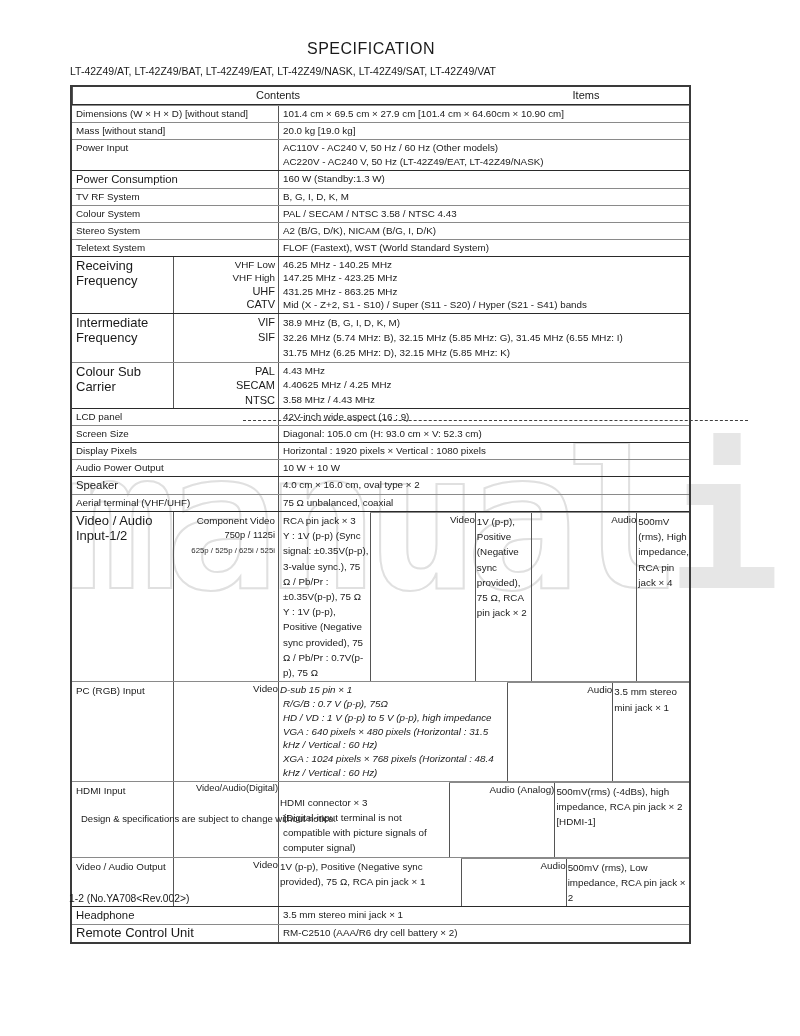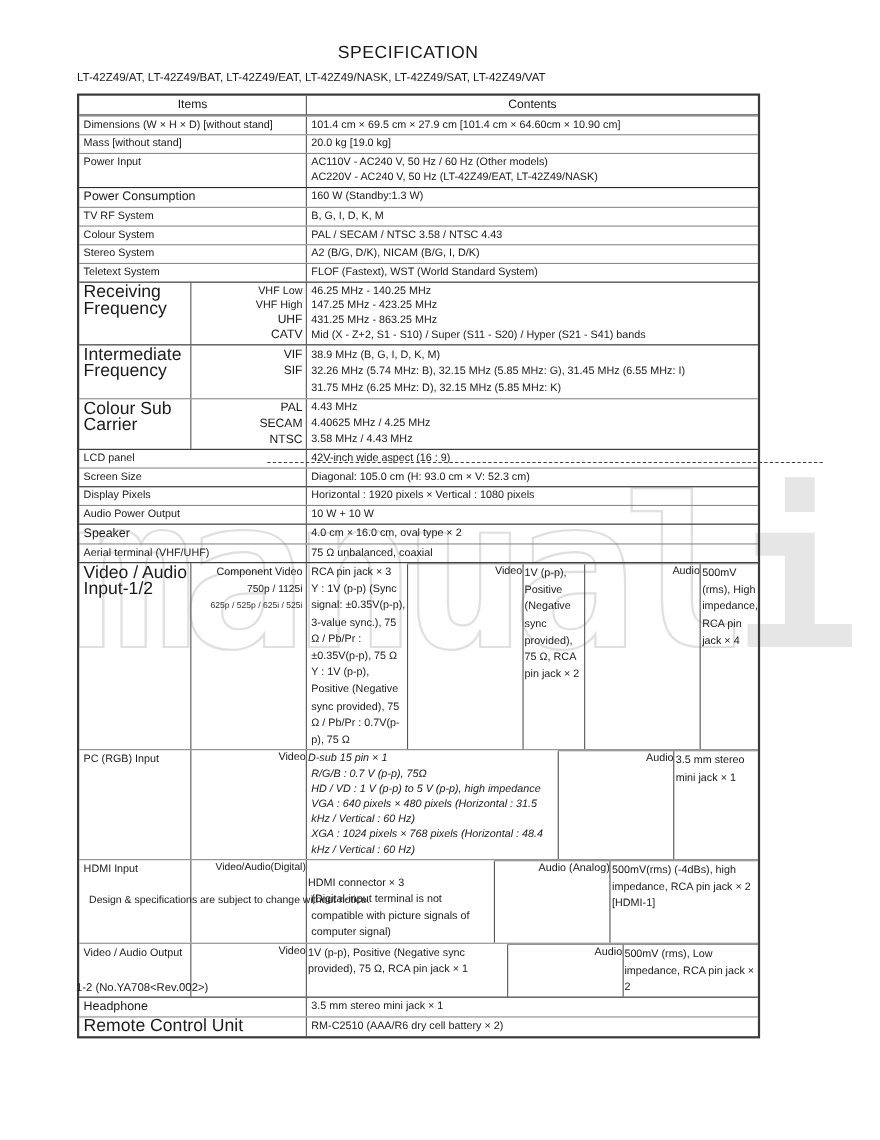--- a/index.html
+++ b/index.html
@@ -33,21 +33,21 @@
   }
   .row{display:flex;border-top:1px solid #8a8a8a;position:relative;box-sizing:border-box;}
   .row:first-child{border-top:none;}
   .row.dark{border-top:1.5px solid #2a2a2a;}
   .hdr{border-bottom:1.5px solid #2a2a2a;}
   .cell{padding:1px 4px;box-sizing:border-box;line-height:14px;}
   .c-full{width:206px;flex:none;}
   .c3{flex:1;border-left:1px solid #555;min-width:0;}
   .ctr{text-align:center;font-size:11px;line-height:15px;}
   .lg{font-size:11.3px;line-height:15px;}
-  .md{font-size:16px;}
+  .md{font-size:13px;}
   .h18{min-height:16px;}
   .h20{min-height:18px;}
   .h17{min-height:15px;}
 
   
   .c1col{width:101px;flex:none;padding:1px 2px 1px 4px;box-sizing:border-box;}
   .c1col div{line-height:15px;}
   .c2col{width:105px;flex:none;text-align:right;padding:1px 3px 1px 0;box-sizing:border-box;
     border-left:1px solid #555;}
   .c3col{flex:1;border-left:1px solid #555;min-width:0;padding:1px 0 1px 4px;box-sizing:border-box;}
@@ -82,22 +82,22 @@
 <div class="page">
 
   <div class="watermark"><span>manual</span><span class="solid">i</span></div>
 
   <div class="title">SPECIFICATION</div>
   <div class="models">LT-42Z49/AT, LT-42Z49/BAT, LT-42Z49/EAT, LT-42Z49/NASK, LT-42Z49/SAT, LT-42Z49/VAT</div>
 
   <div class="spec-table">
 
     <div class="row hdr h18">
+      <div class="cell c3 ctr">Contents</div>
       <div class="cell c-full ctr">Items</div>
-      <div class="cell c3 ctr">Contents</div>
     </div>
 
     <div class="row h18">
       <div class="cell c-full">Dimensions (W × H × D) [without stand]</div>
       <div class="cell c3">101.4 cm × 69.5 cm × 27.9 cm [101.4 cm × 64.60cm × 10.90 cm]</div>
     </div>
 
     <div class="row h18">
       <div class="cell c-full">Mass [without stand]</div>
       <div class="cell c3">20.0 kg [19.0 kg]</div>

